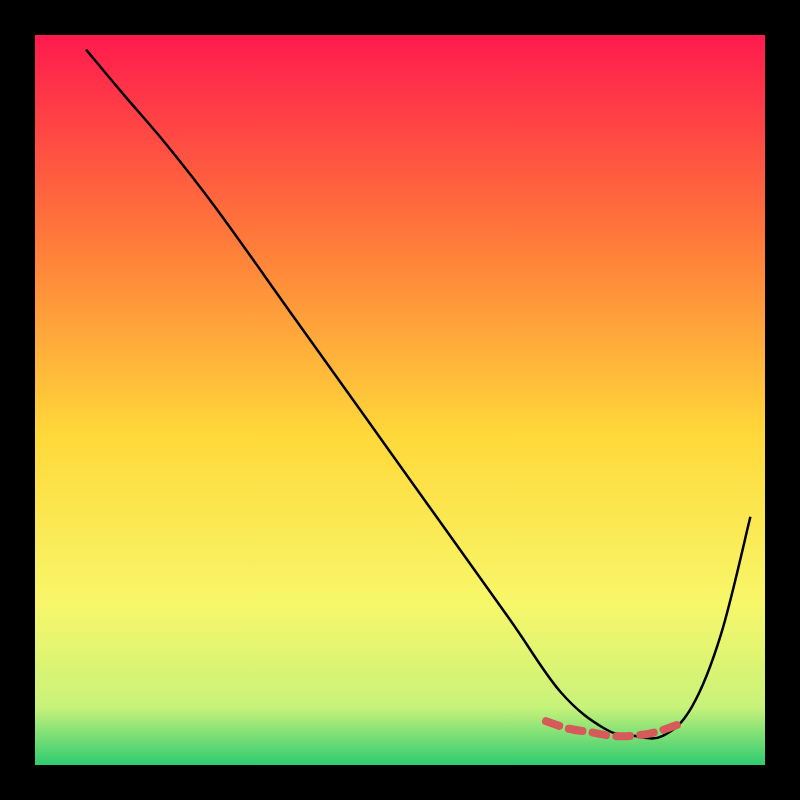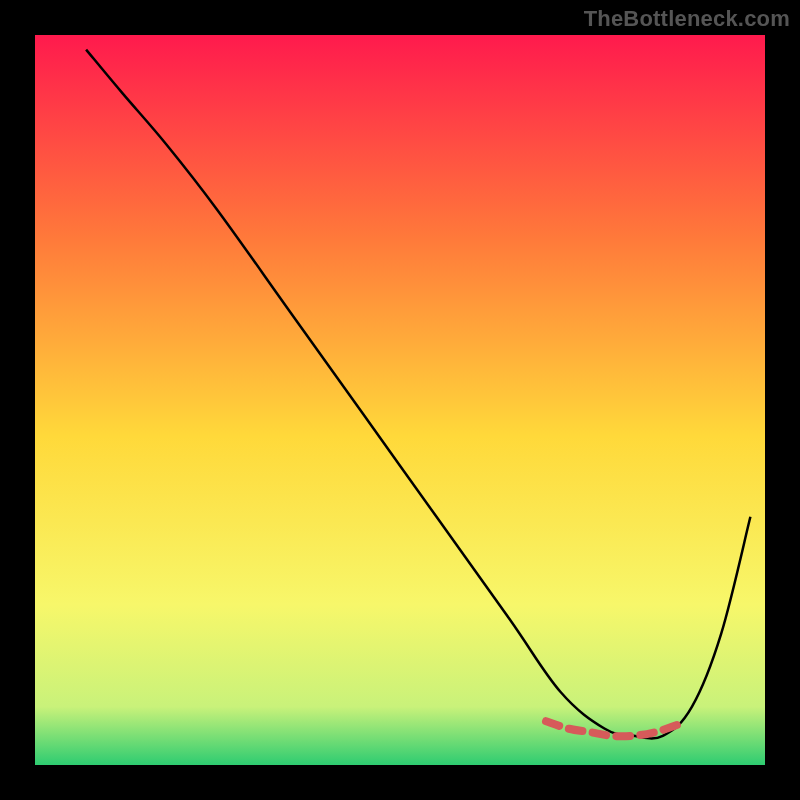--- a/index.html
+++ b/index.html
@@ -27,21 +27,20 @@
     z-index: 10;
   }
   svg {
     display: block;
   }
 </style>
 </head>
 <body>
 
 <div class="container">
-  <div class="watermark">TheBottleneck.com</div>
 
   <svg id="chart-svg" width="800" height="800" viewBox="0 0 800 800">
     <defs>
       <linearGradient id="bg-grad" x1="0" y1="0" x2="0" y2="1">
         <stop id="g0" offset="0%" stop-color="#ff1a4d"></stop>
         <stop id="g1" offset="28%" stop-color="#ff7a3a"></stop>
         <stop id="g2" offset="55%" stop-color="#ffd93a"></stop>
         <stop id="g3" offset="78%" stop-color="#f7f76a"></stop>
         <stop id="g4" offset="92%" stop-color="#c9f27a"></stop>
         <stop id="g5" offset="100%" stop-color="#2ecc71"></stop>

